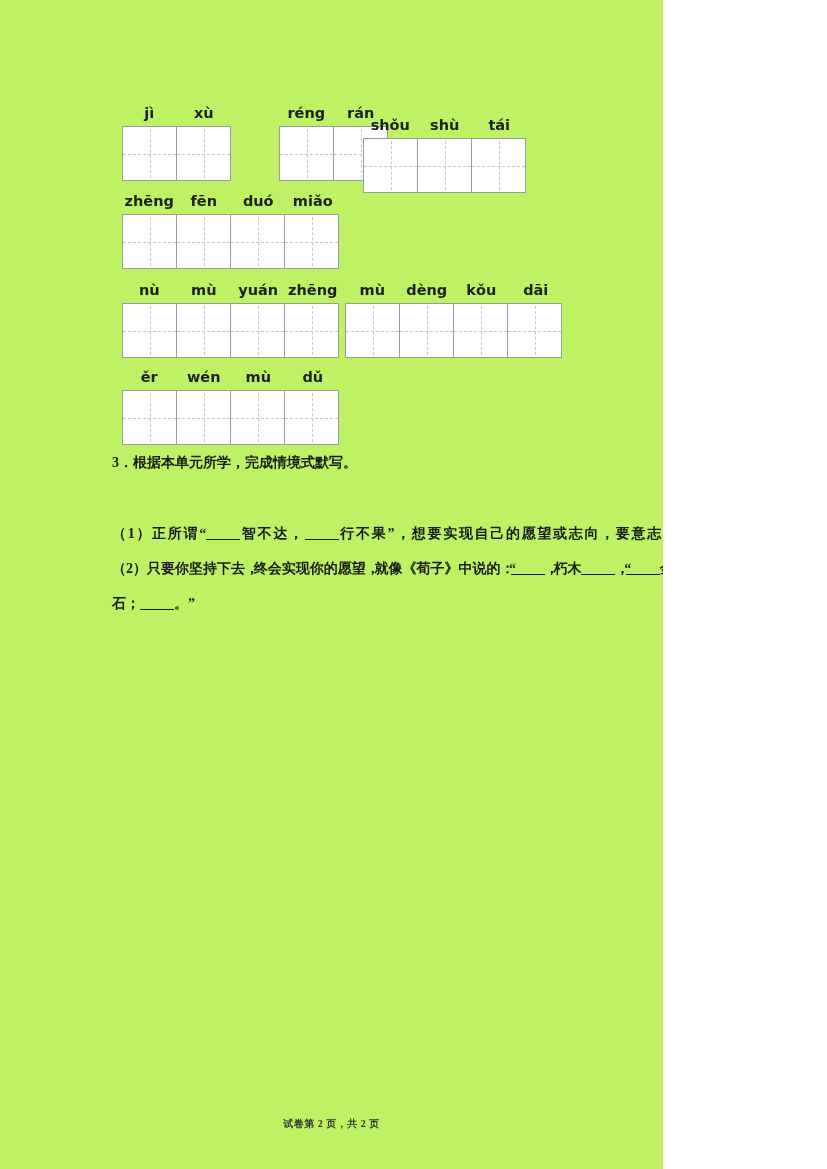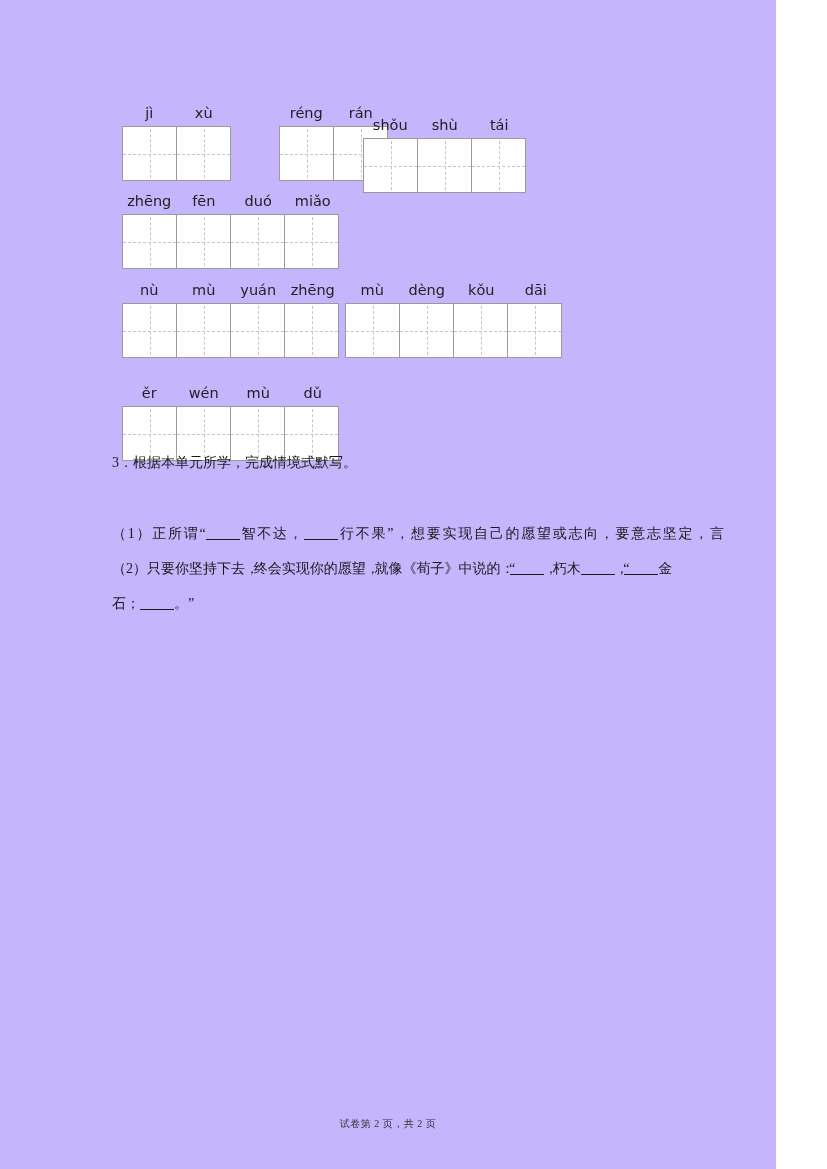--- a/index.html
+++ b/index.html
@@ -4,26 +4,27 @@
 <style>
   :root{
     --gb:#9b9b9b;
     --gd:#c6c6c6;
     --tx:#1a1a1a;
   }
   html,body{margin:0;padding:0;}
   body{background:#ffffff;}
   .sheet{
     position:relative;
-    width:776px;
+    width:663px;
     height:1169px;
-    background:#c4b5fd;
+    background:#bef264;
     overflow:hidden;
     font-family:"Liberation Serif","DejaVu Serif",serif;
     color:var(--tx);
+    font-weight:bold;
   }
   
   .pgroup{position:absolute;}
   .prow{display:flex;margin-bottom:4px;}
   .pcell{
     width:54.5px;
     text-align:center;
     font-family:"DejaVu Sans",sans-serif;
     font-size:14.5px;
     line-height:18px;
@@ -133,21 +134,21 @@
           <div class="pcell">mù</div>
           <div class="pcell">dèng</div>
           <div class="pcell">kǒu</div>
           <div class="pcell">dāi</div>
         </div><div class="brow">
           <div class="pbox"></div>
           <div class="pbox"></div>
           <div class="pbox"></div>
           <div class="pbox"></div>
         </div></div>
-      <div class="pgroup" style="top: 384px; left: 122px;"><div class="prow">
+      <div class="pgroup" style="top: 368px; left: 122px;"><div class="prow">
           <div class="pcell">ěr</div>
           <div class="pcell">wén</div>
           <div class="pcell">mù</div>
           <div class="pcell">dǔ</div>
         </div><div class="brow">
           <div class="pbox"></div>
           <div class="pbox"></div>
           <div class="pbox"></div>
           <div class="pbox"></div>
         </div></div>

